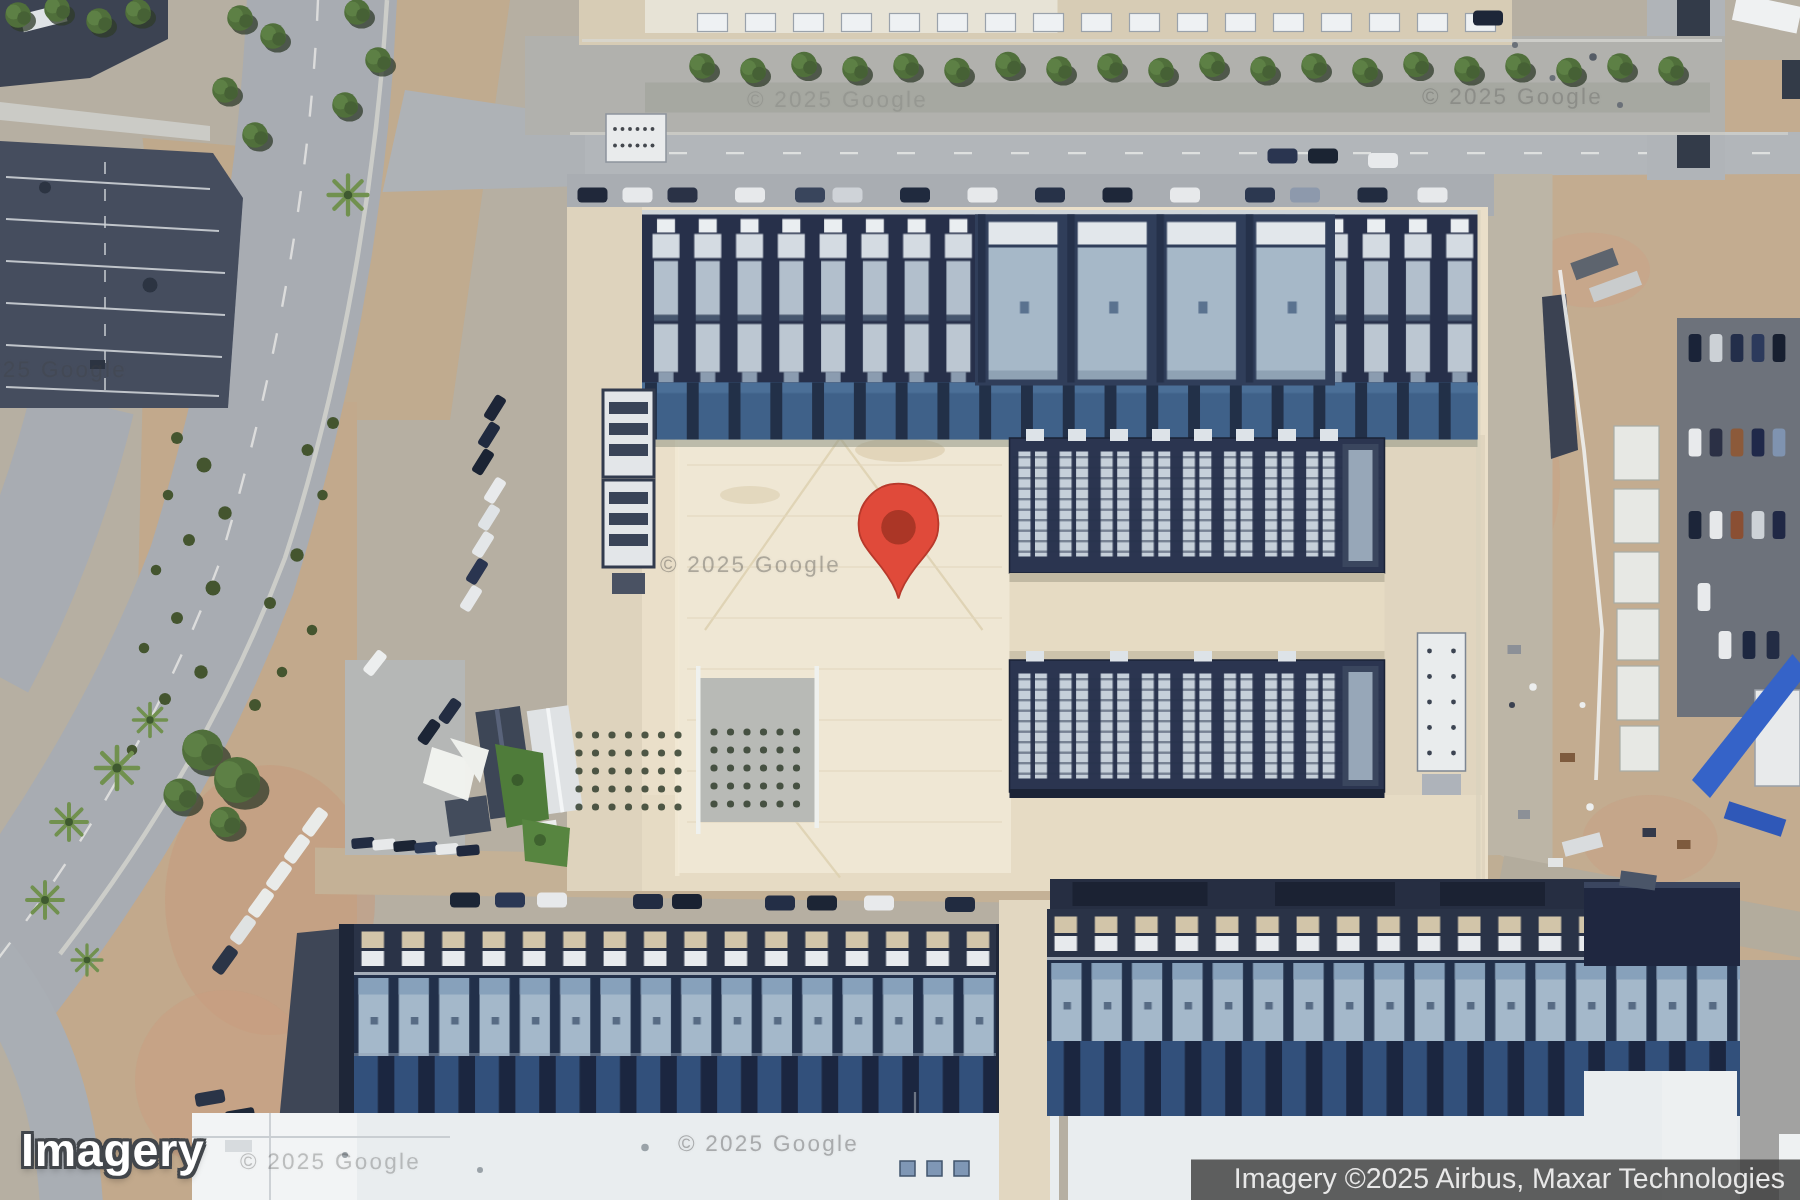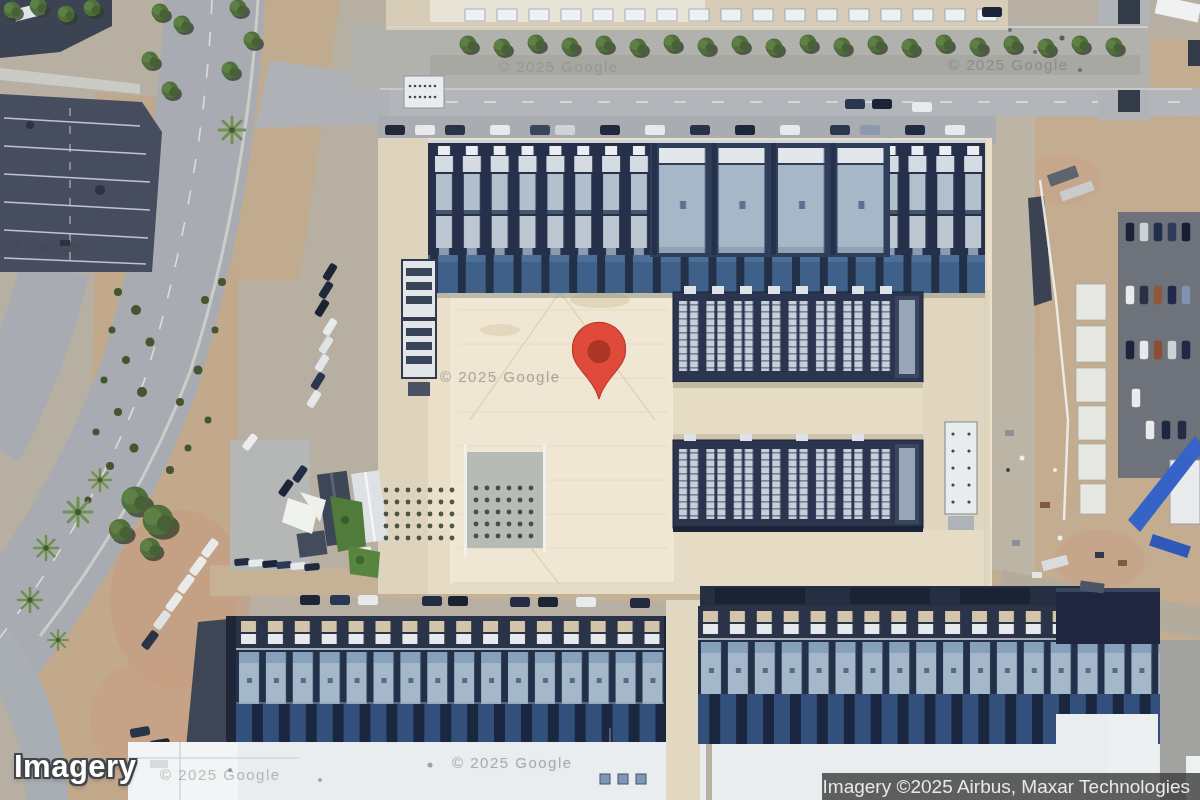--- a/index.html
+++ b/index.html
@@ -8,21 +8,21 @@
   .stage svg{position:absolute;inset:0;display:block;}
   .wm{position:absolute;color:#404040;opacity:.38;font-weight:400;font-size:15px;
       letter-spacing:1.5px;white-space:nowrap;pointer-events:none;
       text-shadow:0 0 2px rgba(90,90,90,.25);}
   .google-logo{position:absolute;left:14px;top:749px;font-size:31px;font-weight:700;
       color:#ffffff;letter-spacing:.5px;
       text-shadow:-2px -2px 0 #42464b,2px -2px 0 #42464b,-2px 2px 0 #42464b,2px 2px 0 #42464b,
                   0 -2px 0 #42464b,0 2px 0 #42464b,-2px 0 0 #42464b,2px 0 0 #42464b,
                   0 3px 5px rgba(0,0,0,.35);}
   .attribution{position:absolute;right:0;bottom:0;height:27px;line-height:27px;
-      background:rgba(62,62,62,.82);color:#e8e8e8;font-size:19px;padding:0 10px 0 1px;text-align:center;}
+      background:rgba(62,62,62,.82);color:#e8e8e8;font-size:19px;padding:0 10px 0 29px;text-align:center;}
 </style>
 </head>
 <body>
 
 <div class="stage">
 <svg viewBox="0 0 1200 800" width="1200" height="800">
   <defs>
     <pattern id="pBayTop" patternUnits="userSpaceOnUse" x="430" y="143" width="27.85" height="112">
       <rect x="8" y="3" width="12" height="9" fill="#eaeef1"></rect>
       <rect x="5" y="13" width="18" height="16" fill="#d4dbe2"></rect>

